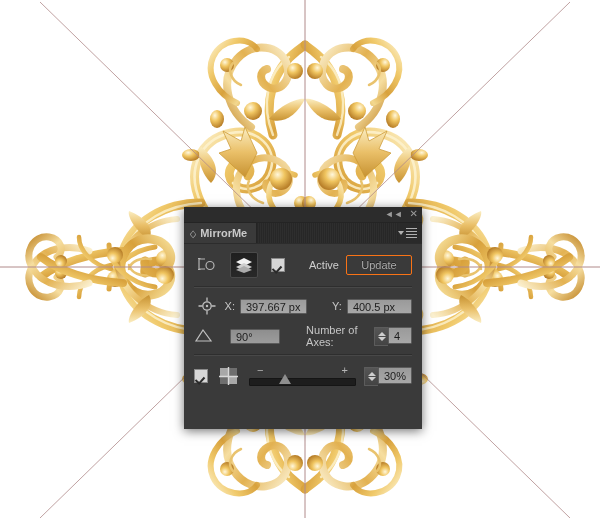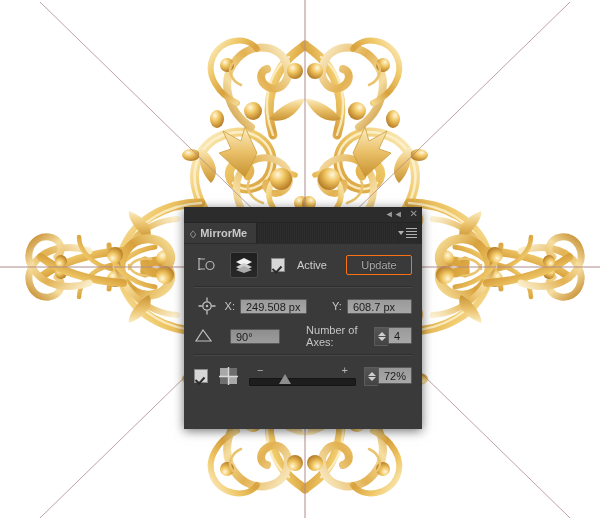--- a/index.html
+++ b/index.html
@@ -70,21 +70,21 @@
   }
 
   .chk{
     width:12px;height:12px;background:#d6d6d6;border:1px solid #8a8a8a;
     position:relative;cursor:pointer;flex:none;
   }
   .chk.on::after{
     content:"";position:absolute;left:2px;top:5px;width:4px;height:7px;
     border:solid #2b2b2b;border-width:0 2px 2px 0;transform:rotate(42deg);
   }
-  .chk-lab{margin-left:12px;color:#cfcfcf;font-size:11px;}
+  .chk-lab{margin-left:24px;color:#cfcfcf;font-size:11px;}
 
   .btn{
     background:linear-gradient(#4d4d4d,#3e3e3e);
     border:1px solid #545454;border-top-color:#5d5d5d;
     border-radius:2px;color:#c4c4c4;font-size:11px;
     display:flex;align-items:center;justify-content:center;cursor:pointer;
     text-shadow:0 -1px 0 rgba(0,0,0,.5);
   }
   .btn.flat{background:#3a3a3a;border:1px solid #f97316;color:#a9a9a9;}
 
@@ -298,23 +298,23 @@
 
       <div class="row row3">
         <div class="ico-btn">
           <svg width="18" height="18" viewBox="0 0 18 18" class="icon">
             <circle cx="9" cy="9" r="4.2" fill="none" stroke="#c0c0c0" stroke-width="1.3"></circle>
             <circle cx="9" cy="9" r="1.2" fill="#c0c0c0"></circle>
             <path d="M9 0.5 v4 M9 13.5 v4 M0.5 9 h4 M13.5 9 h4" stroke="#c0c0c0" stroke-width="1.3"></path>
           </svg>
         </div>
         <span class="lab" style="margin:0 5px 0 5px;">X:</span>
-        <div class="field" style="width:68px;">249.508 px</div>
+        <div class="field" style="width:68px;">397.667 px</div>
         <span class="lab" style="margin:0 5px 0 25px;">Y:</span>
-        <div class="field" style="width:66px;">608.7 px</div>
+        <div class="field" style="width:66px;">400.5 px</div>
       </div>
 
       <div class="row row4">
         <div class="ico-btn">
           <svg width="20" height="16" viewBox="0 0 20 16" class="icon">
             <path d="M2 13 H17 L9 2 Z" fill="none" stroke="#c0c0c0" stroke-width="1.2"></path>
           </svg>
         </div>
         <div class="field mid" style="width:62px;margin-left:16px;">90°</div>
         <span class="lab" style="margin-left:26px;">Number of Axes:</span>
@@ -344,19 +344,19 @@
           <span class="sl-minus">−</span>
           <span class="sl-plus">+</span>
           <div class="sl-track"></div>
           <div class="sl-thumb" id="sl-thumb" style="left: calc(34% - 6px);"></div>
         </div>
         <div style="display:flex;">
           <div class="spinner">
               <i class="up"></i>
               <i class="dn"></i>
             </div>
-          <div class="field" style="width:34px;height:17px;line-height:17px;border-radius:0 1px 1px 0;">72%</div>
+          <div class="field" style="width:34px;height:17px;line-height:17px;border-radius:0 1px 1px 0;">30%</div>
         </div>
       </div>
 
     </div>
   </div>
 </div>
 
 </body></html>

